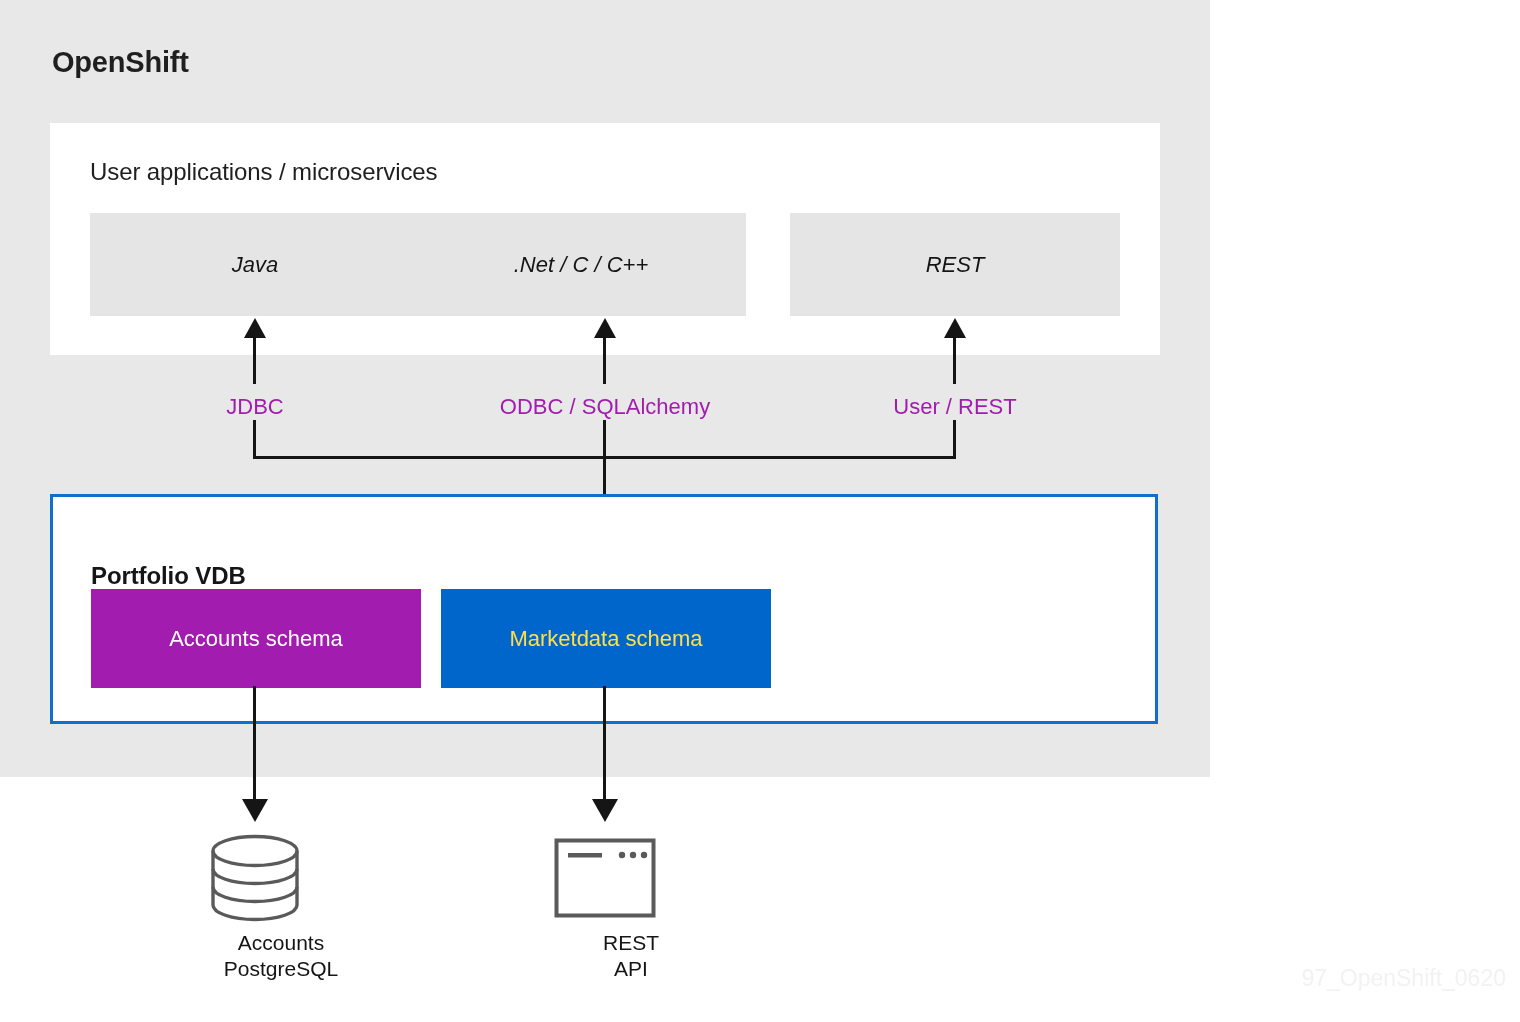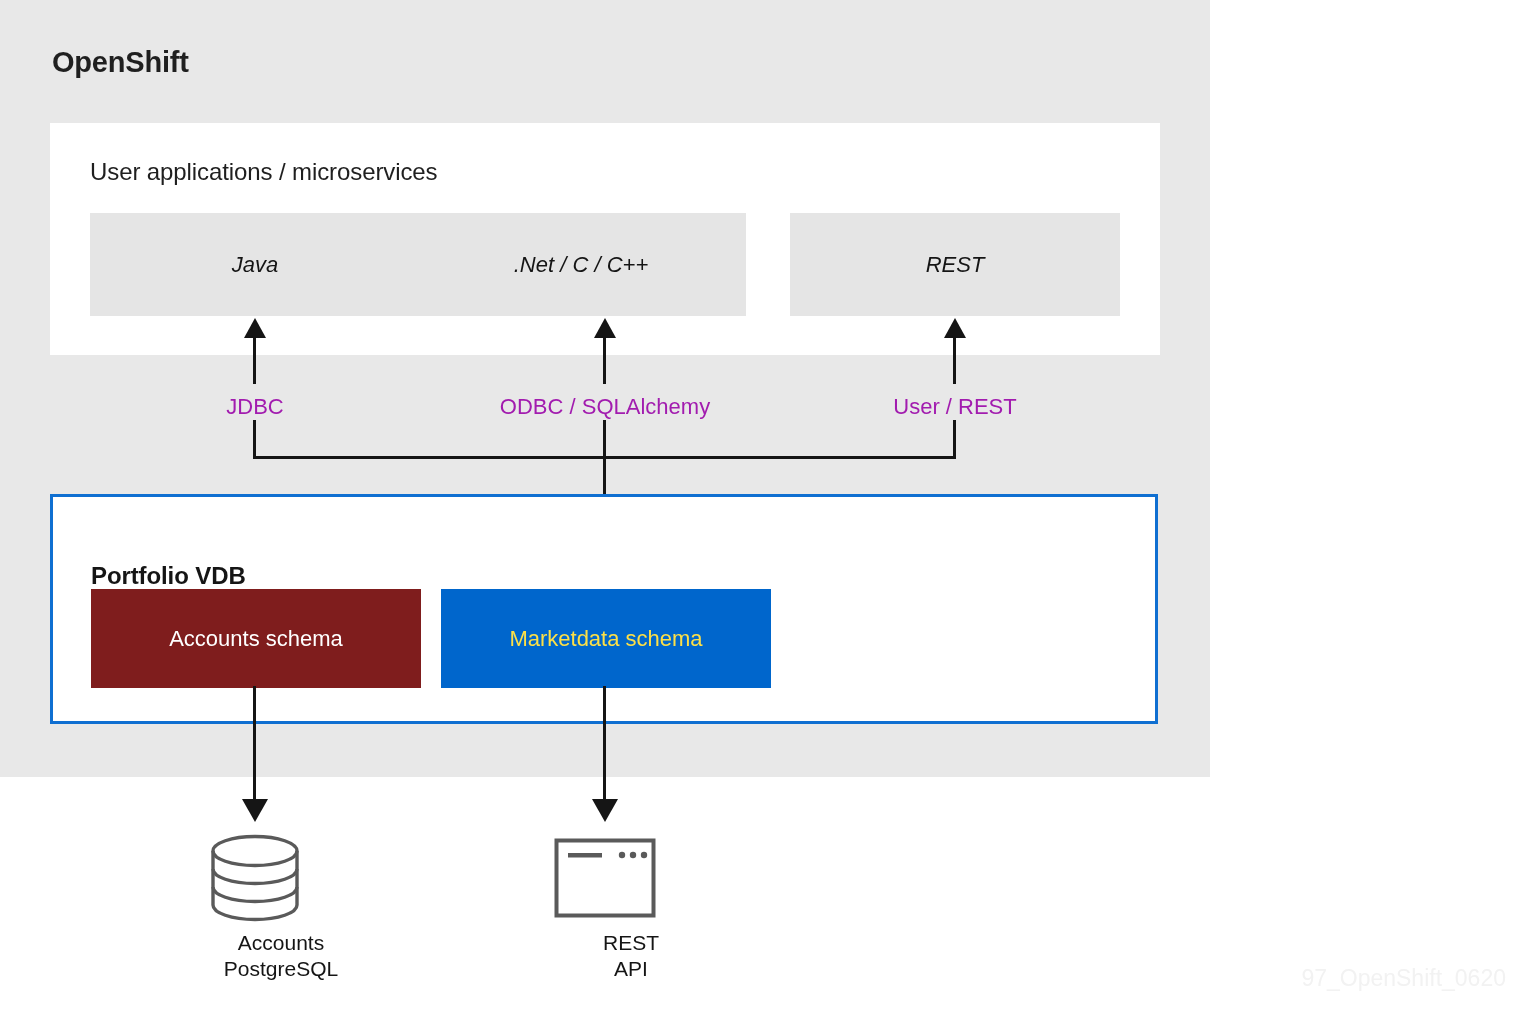--- a/index.html
+++ b/index.html
@@ -141,21 +141,21 @@
     position: absolute;
     top: 92px;
     width: 330px;
     height: 99px;
     display: flex;
     align-items: center;
     justify-content: center;
     font-size: 22px;
     box-sizing: border-box;
   }
-  .schema-box.s0 { left: 38px;  background: #7f1d1d; color: #ffffff; text-align: center; }
+  .schema-box.s0 { left: 38px;  background: #a21caf; color: #ffffff; text-align: center; }
   .schema-box.s1 { left: 388px; background: #0066cc; color: #fde047; }
   .schema-box.s2 { left: 738px; background: #d8e8f8; color: #151515; }
 
   
   .db-icon {
     position: absolute;
     left: 209px;
     top: 834px;
     width: 92px;
     height: 88px;

